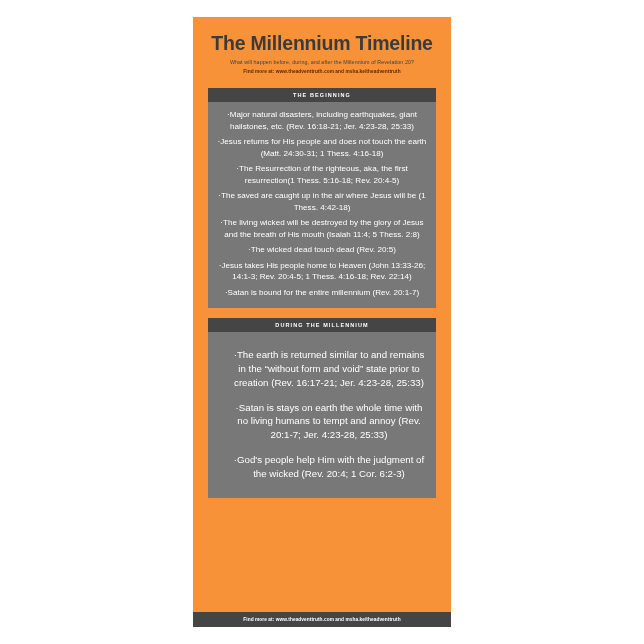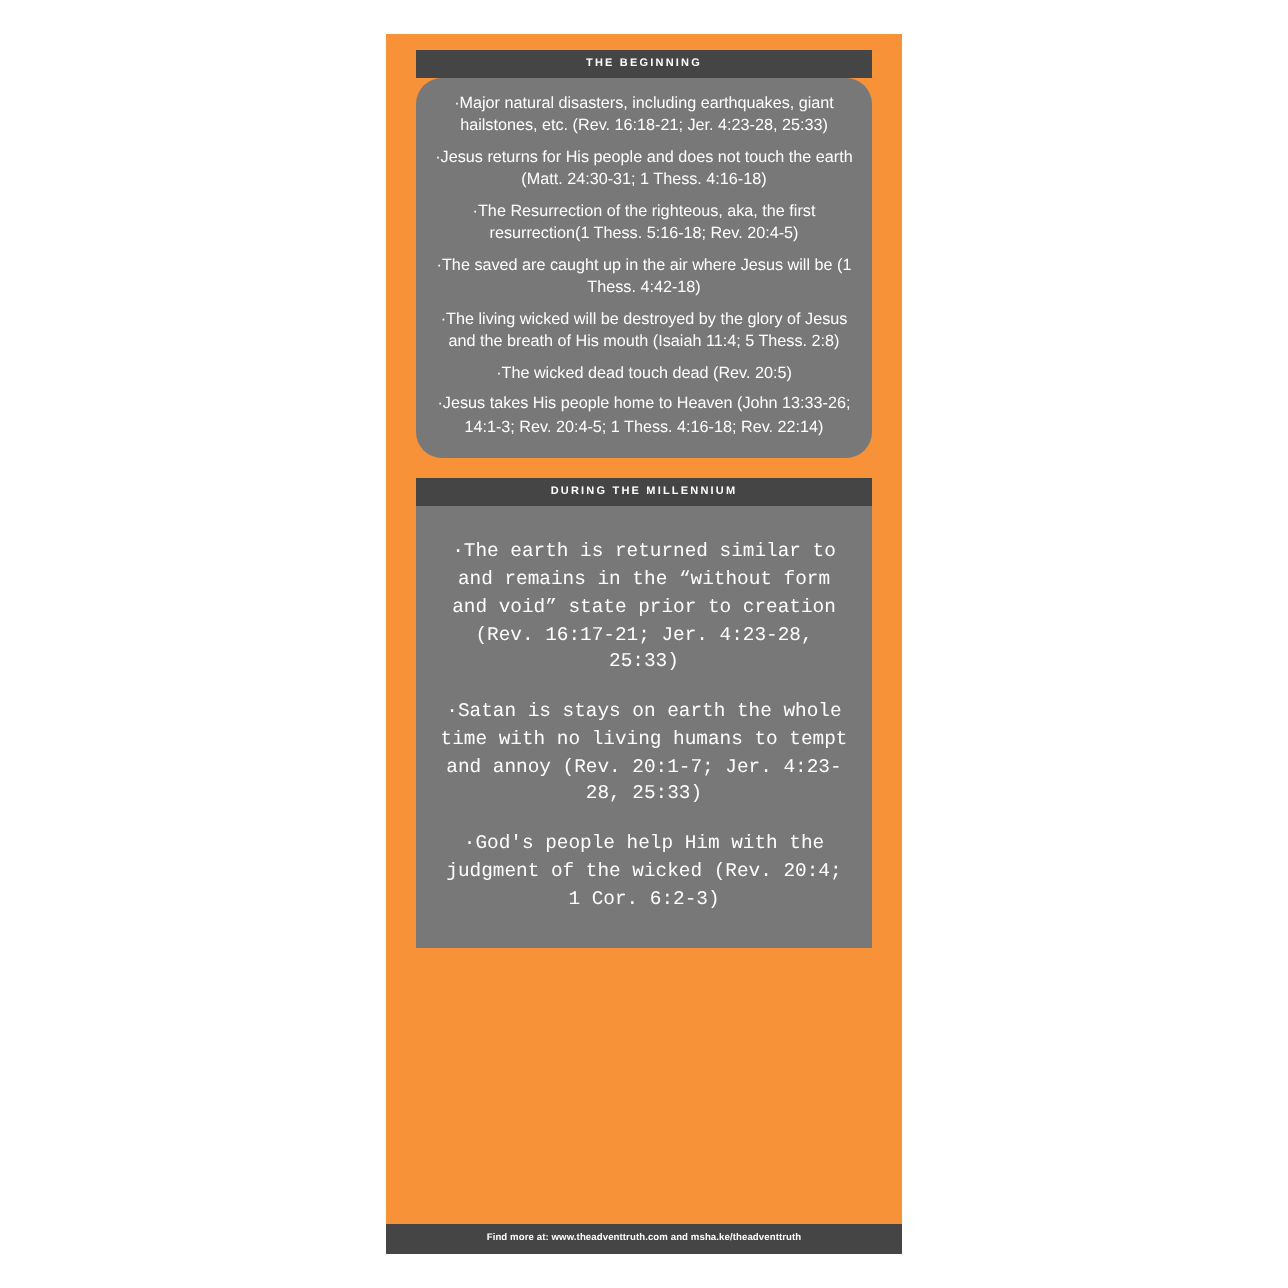--- a/index.html
+++ b/index.html
@@ -74,26 +74,24 @@
     margin: 0 auto;
     width: 228px;
     background: #787878;
     color: #ffffff;
     box-sizing: border-box;
     text-align: center;
   }
   .panel-1 {
     padding: 7px 8px 10px 8px;
     margin-top: 0;
-    border-radius: 13px;
   }
   .panel-2 {
-    padding: 16px 10px 18px 10px;
+    padding: 16px 10px 18px 24px;
     margin-top: 0;
-    font-family: Liberation Mono, monospace;
   }
   .item-1 {
     font-size: 8.1px;
     line-height: 1.42;
     margin: 0 0 4px 0;
   }
   .item-2 {
     font-size: 9.7px;
     line-height: 1.42;
     margin: 0 0 11px 0;
@@ -115,33 +113,39 @@
     box-sizing: border-box;
     letter-spacing: 0.05px;
   }
 </style>
 </head>
 <body>
 
 <div class="page">
   <div class="card">
 
+    <div class="header">
+      <div class="title">The Millennium Timeline</div>
+      <div class="subtitle">What will happen before, during, and after the Millennium of Revelation 20?</div>
+      <div class="findmore-top">Find more at: www.theadventtruth.com and msha.ke/theadventtruth</div>
+    </div>
 
     <div class="pill-wrap-1">
       <div class="pill">THE BEGINNING</div>
     </div>
 
     <div class="panel panel-1">
       <p class="item-1">·Major natural disasters, including earthquakes, giant hailstones, etc. (Rev. 16:18-21; Jer. 4:23-28, 25:33)</p>
       <p class="item-1">·Jesus returns for His people and does not touch the earth (Matt. 24:30-31; 1 Thess. 4:16-18)</p>
       <p class="item-1">·The Resurrection of the righteous, aka, the first resurrection(1 Thess. 5:16-18; Rev. 20:4-5)</p>
       <p class="item-1">·The saved are caught up in the air where Jesus will be (1 Thess. 4:42-18)</p>
       <p class="item-1">·The living wicked will be destroyed by the glory of Jesus and the breath of His mouth (Isaiah 11:4; 5 Thess. 2:8)</p>
       <p class="item-1">·The wicked dead touch dead (Rev. 20:5)</p>
       <p class="item-1">·Jesus takes His people home to Heaven (John 13:33-26; 14:1-3; Rev. 20:4-5; 1 Thess. 4:16-18; Rev. 22:14)</p>
+      <p class="item-1">·Satan is bound for the entire millennium (Rev. 20:1-7)</p>
     </div>
 
     <div class="pill-wrap-2">
       <div class="pill">DURING THE MILLENNIUM</div>
     </div>
 
     <div class="panel panel-2">
       <p class="item-2">·The earth is returned similar to and remains in the “without form and void” state prior to creation (Rev. 16:17-21; Jer. 4:23-28, 25:33)</p>
       <p class="item-2">·Satan is stays on earth the whole time with no living humans to tempt and annoy (Rev. 20:1-7; Jer. 4:23-28, 25:33)</p>
       <p class="item-2">·God's people help Him with the judgment of the wicked (Rev. 20:4; 1 Cor. 6:2-3)</p>

